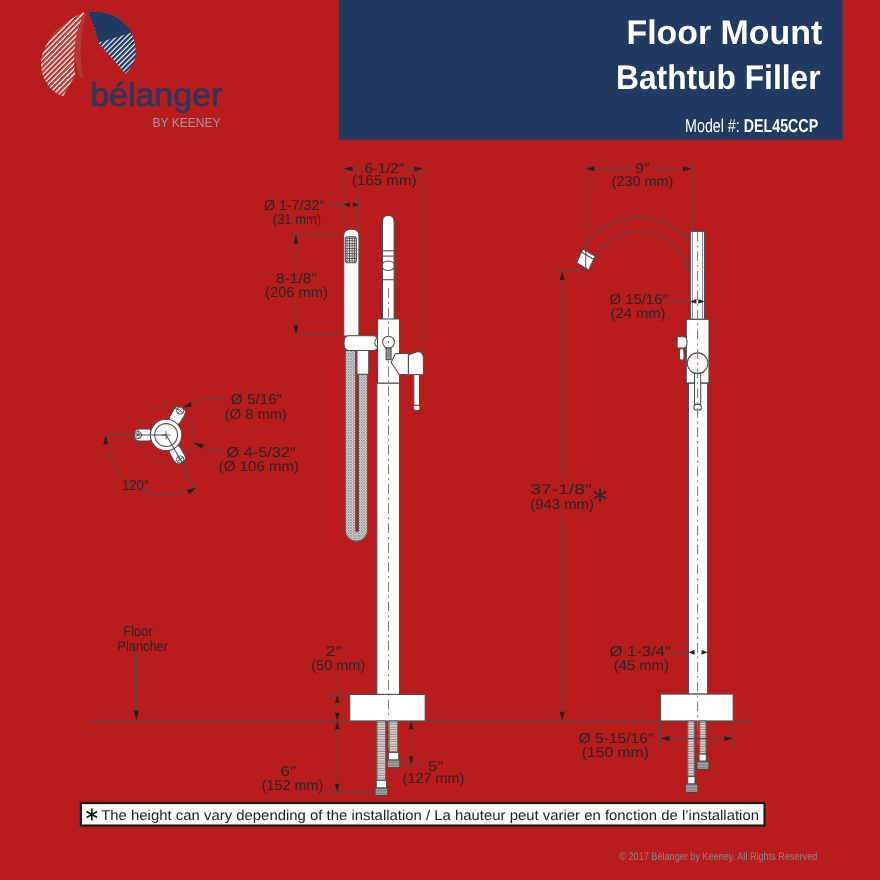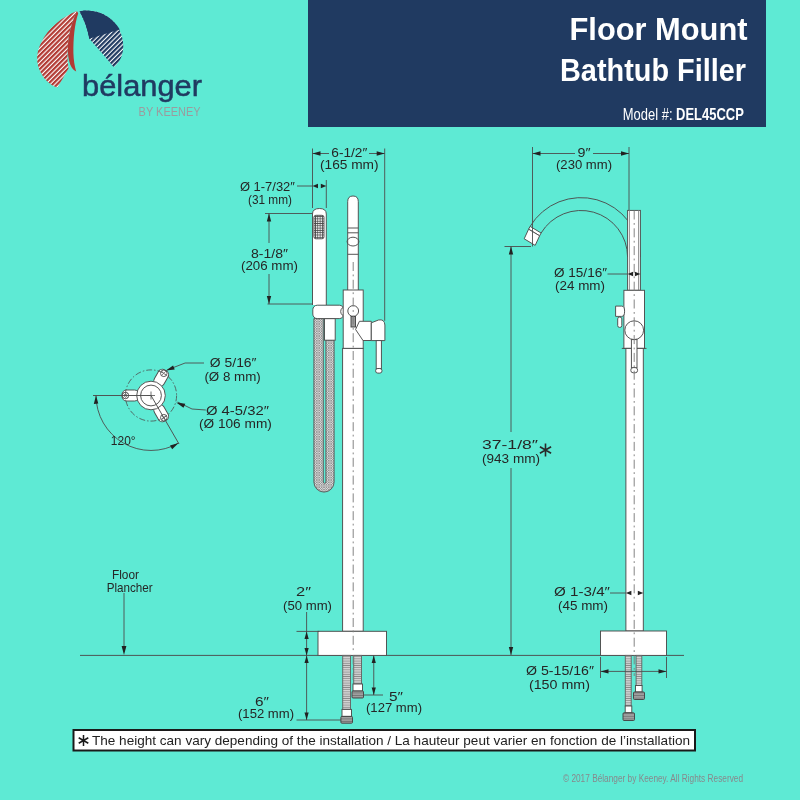--- a/index.html
+++ b/index.html
@@ -1,16 +1,16 @@
 <!DOCTYPE html>
 <html><head>
 <meta charset="utf-8">
 <style>
 html,body{margin:0;padding:0;background:#fff;}
-#page{position:relative;width:800px;height:800px;background:#5eead4;overflow:hidden;
+#page{position:relative;width:800px;height:800px;background:#b91c1c;overflow:hidden;
 font-family:"Liberation Sans", sans-serif;}
 svg text{font-family:"Liberation Sans", sans-serif;}
 </style>
 </head>
 <body>
 <div id="page">
 <svg width="800" height="800" viewBox="0 0 800 800" xmlns="http://www.w3.org/2000/svg">
 <defs>
 <pattern id="redst" patternUnits="userSpaceOnUse" width="3.3" height="3.3" patternTransform="rotate(45 0 0)">
   <rect width="3.3" height="3.3" fill="#fff"></rect>

